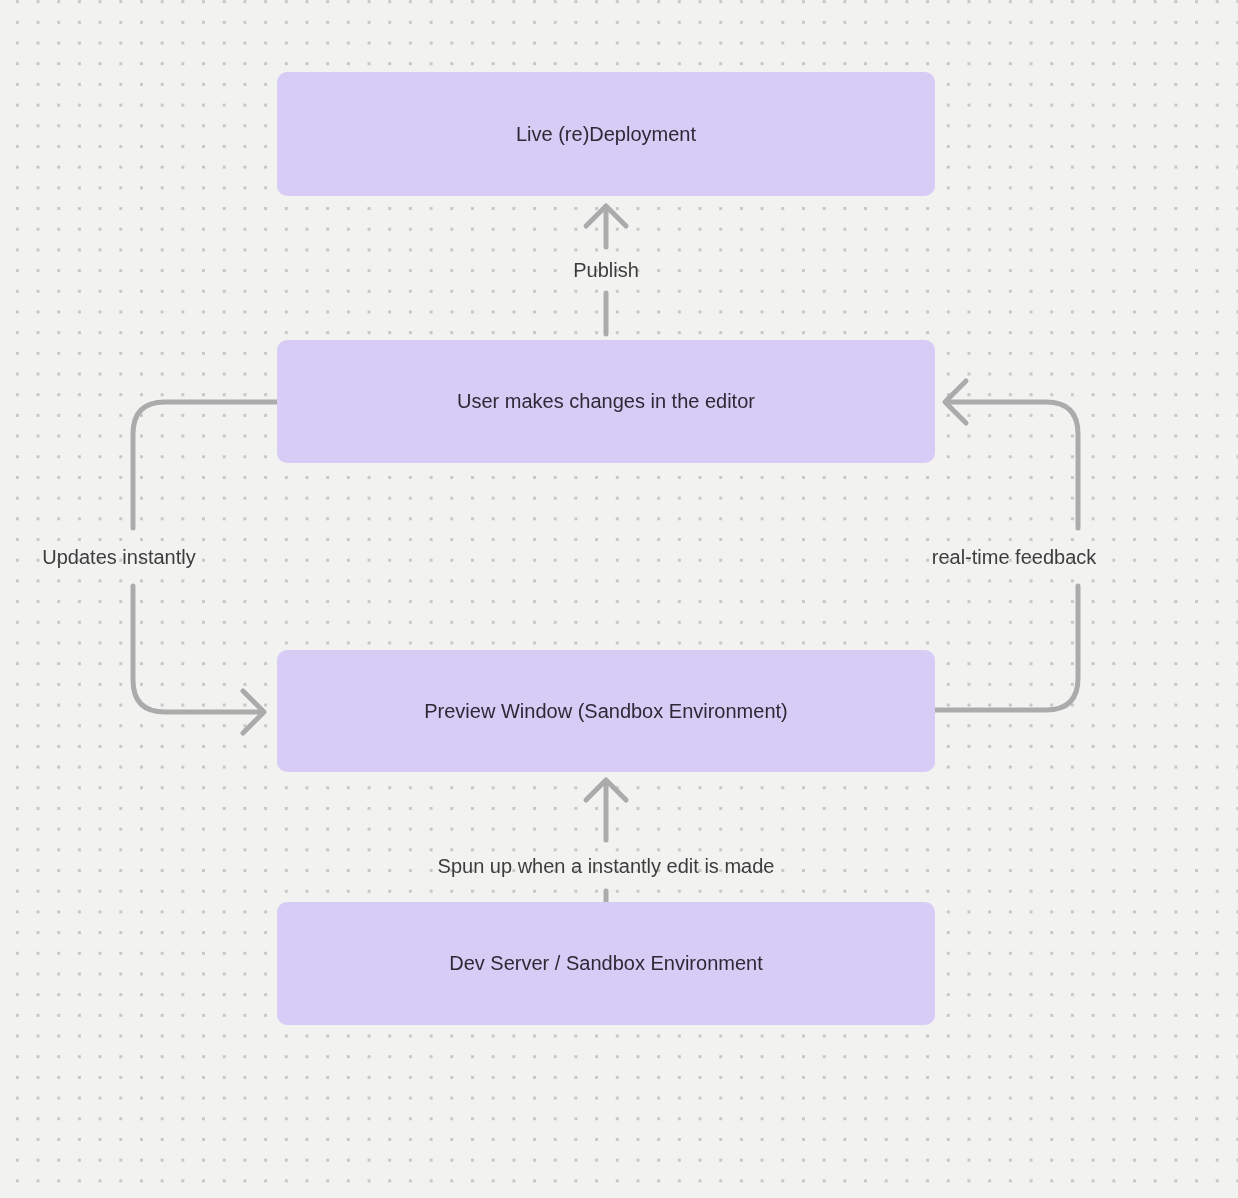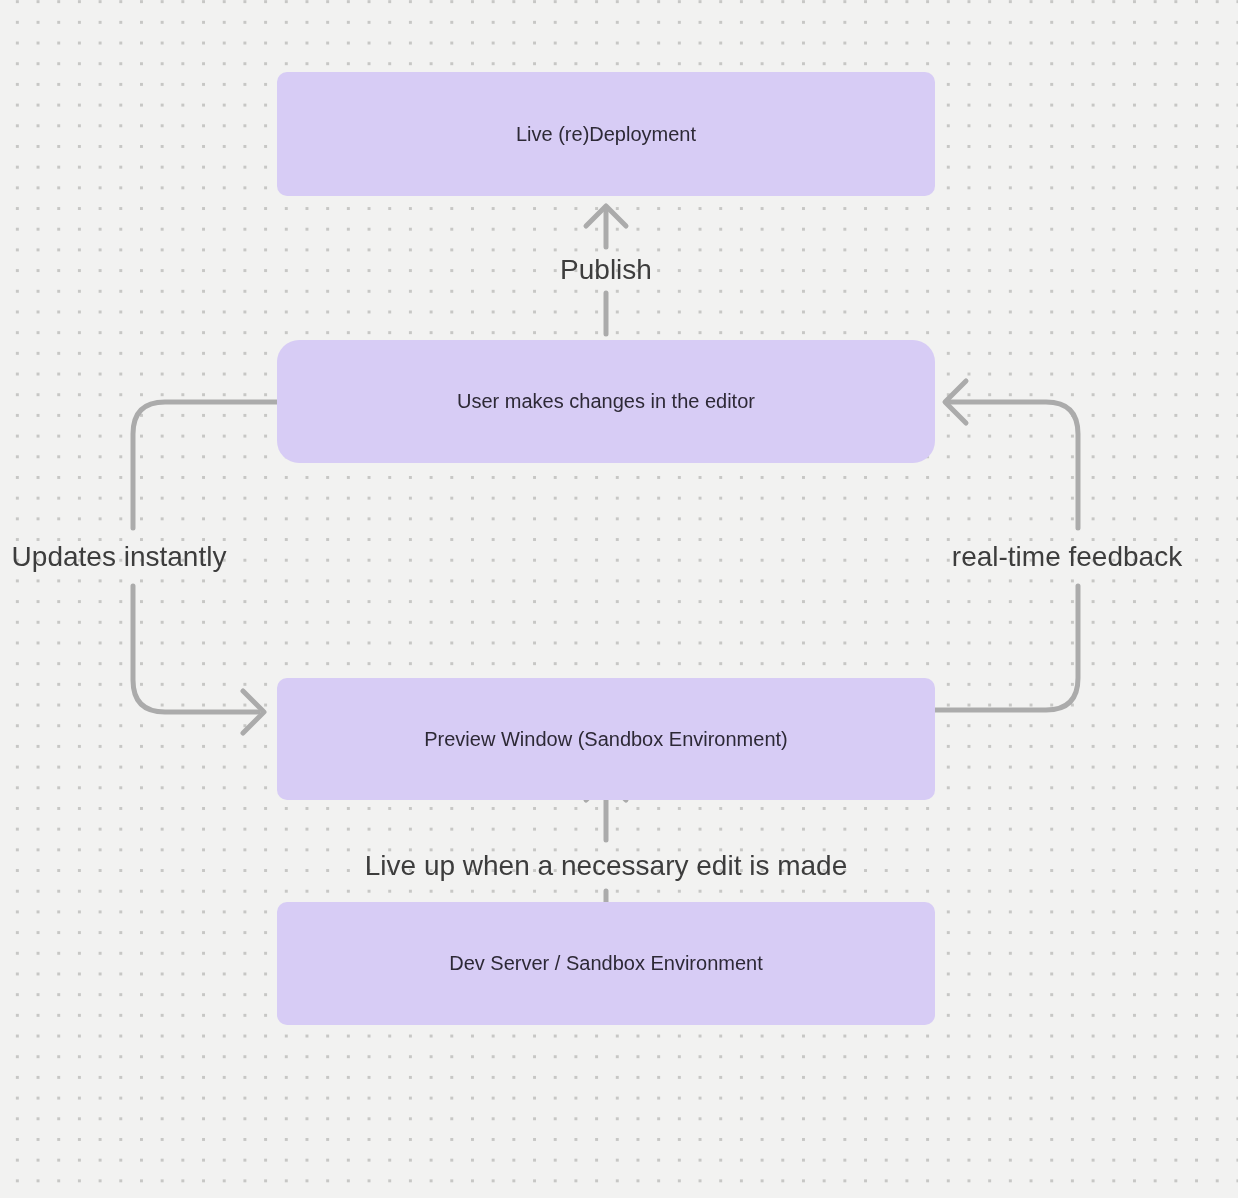--- a/index.html
+++ b/index.html
@@ -38,34 +38,34 @@
     background: #d7ccf5;
     border-radius: 10px;
     display: flex;
     align-items: center;
     justify-content: center;
     font-size: 20px;
     color: #2d2936;
     text-align: right;
   }
   .node-1 { top: 72px; height: 124px; }
-  .node-2 { top: 340px; border-radius: 22px; }
-  .node-3 { top: 650px; height: 122px; margin-top: 28px; }
+  .node-2 { top: 340px; }
+  .node-3 { top: 650px; height: 122px; }
   .node-4 { top: 902px; }
   .edge-label {
     position: absolute;
     transform: translate(-50%, -50%);
-    font-size: 28px;
+    font-size: 20px;
     color: #3d3d3d;
     white-space: nowrap;
     text-align: center;
   }
   .label-publish   { left: 606px;  top: 270px; }
   .label-updates   { left: 119px;  top: 557px; }
-  .label-feedback  { left: 1067px; top: 557px; }
+  .label-feedback  { left: 1014px; top: 557px; }
   .label-spunup    { left: 606px;  top: 866px; }
 </style>
 </head>
 <body>
 
 <div class="canvas">
 
   <svg class="edges" viewBox="0 0 1238 1198" xmlns="http://www.w3.org/2000/svg">
 
     <g>
@@ -106,15 +106,15 @@
     <span>Preview Window (Sandbox Environment)</span>
   </div>
 
   <div class="node node-4">
     <span>Dev Server / Sandbox Environment</span>
   </div>
 
   <div class="edge-label label-publish">Publish</div>
   <div class="edge-label label-updates">Updates instantly</div>
   <div class="edge-label label-feedback">real-time feedback</div>
-  <div class="edge-label label-spunup">Live up when a necessary edit is made</div>
+  <div class="edge-label label-spunup">Spun up when a instantly edit is made</div>
 
 </div>
 
 </body></html>

